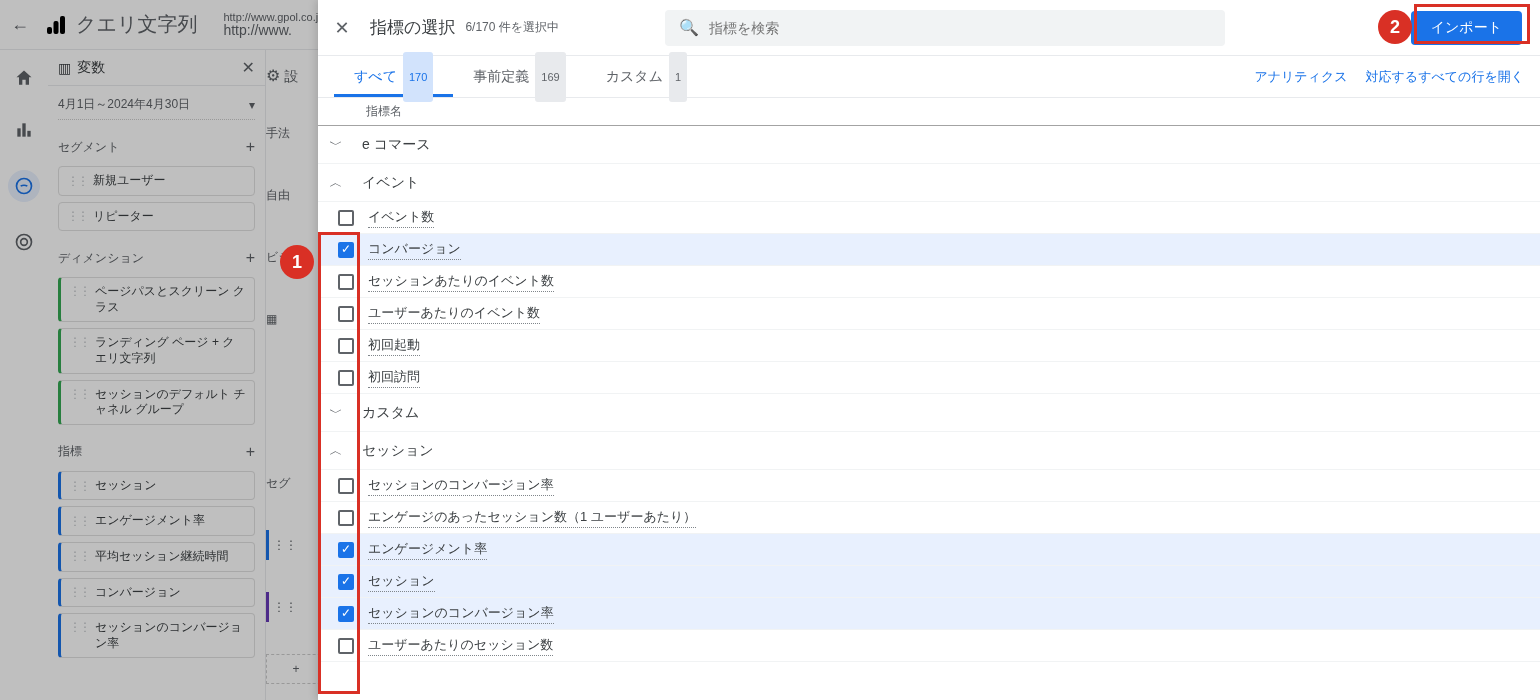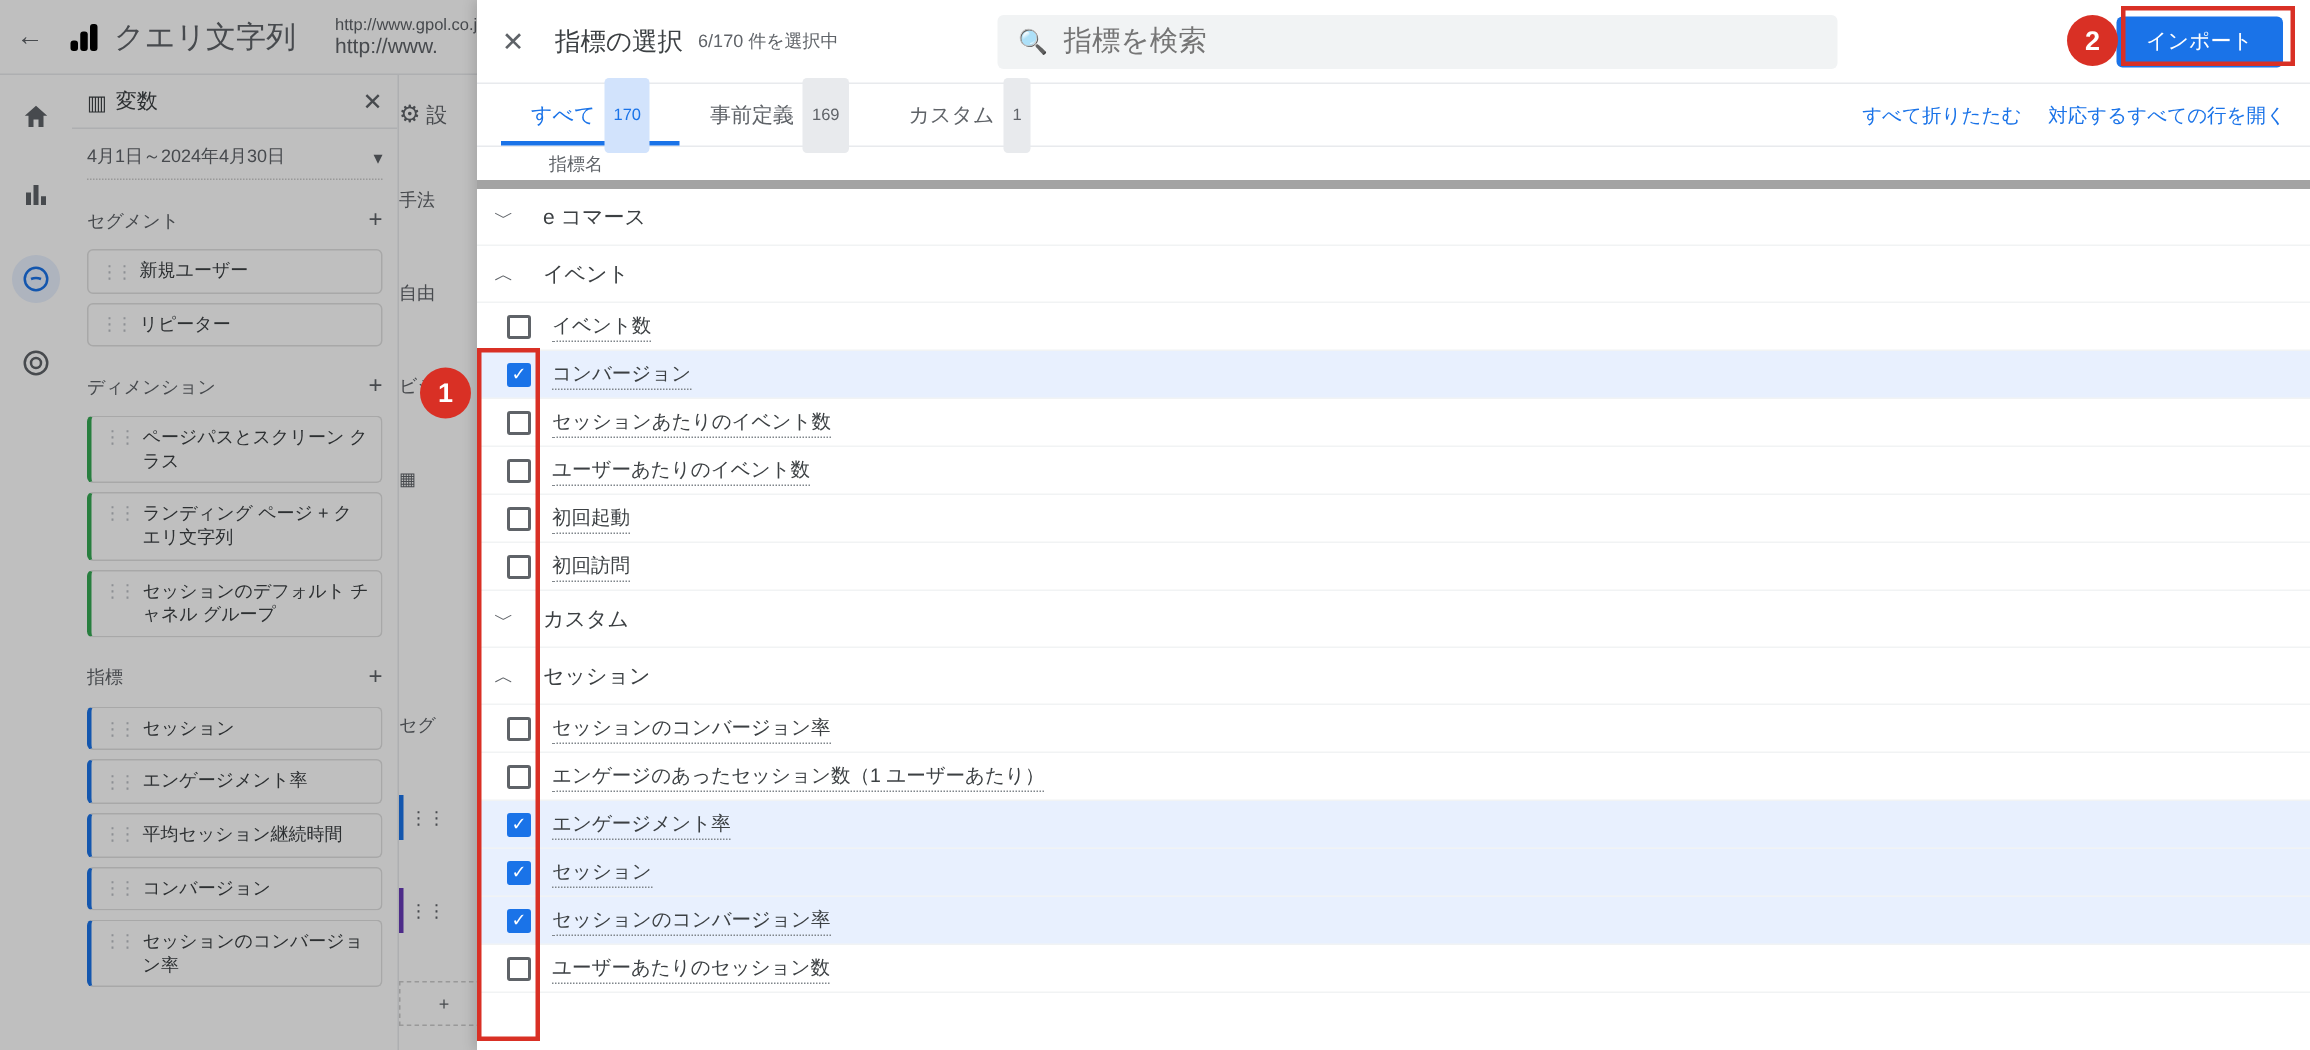--- a/index.html
+++ b/index.html
@@ -46,34 +46,34 @@
 
 .dim-overlay { position: absolute; top: 0; left: 0; width: 318px; bottom: 0; background: rgba(0,0,0,0.25); z-index: 5; pointer-events: none; }
 
 
 .modal { position: absolute; top: 0; left: 318px; right: 0; bottom: 0; background: #fff; z-index: 10; display: flex; flex-direction: column; box-shadow: -2px 0 8px rgba(0,0,0,0.15); }
 .modal-hd { height: 56px; display: flex; align-items: center; padding: 0 12px; gap: 16px; border-bottom: 1px solid #e8eaed; }
 .modal-hd .close { font-size: 18px; color: #5f6368; cursor: pointer; width: 24px; text-align: center; }
 .modal-hd .ttl { font-size: 17px; color: #3c4043; }
 .modal-hd .cnt { font-size: 12px; color: #5f6368; margin-left: -6px; }
 .modal-hd .search { flex: 0 0 560px; margin-left: 90px; background: #f1f3f4; border-radius: 4px; height: 36px; display: flex; align-items: center; padding: 0 14px; gap: 10px; }
-.modal-hd .search input { border: 0; background: transparent; outline: 0; font-size: 19px; color: #3c4043; flex: 1; }
+.modal-hd .search input { border: 0; background: transparent; outline: 0; font-size: 14px; color: #3c4043; flex: 1; }
 .modal-hd .search .mag { color: #5f6368; font-size: 16px; }
 .modal-hd .spacer { flex: 1; }
 .import-btn { background: #1a73e8; color: #fff; border: 0; border-radius: 4px; padding: 8px 20px; font-size: 14px; cursor: pointer; margin-right: 6px; }
 
 .tabs-row { height: 42px; display: flex; align-items: center; padding: 0 16px; border-bottom: 1px solid #e8eaed; }
 .tab { padding: 0 20px; height: 100%; display: flex; align-items: center; font-size: 14px; color: #5f6368; cursor: pointer; gap: 6px; }
 .tab.active { color: #1a73e8; box-shadow: inset 0 -3px 0 #1a73e8; }
 .tab .badge { background: #e8eaed; color: #5f6368; font-size: 11px; padding: 19px 6px; border-radius: 3px; }
 .tab.active .badge { background: #d2e3fc; color: #1a73e8; }
 .tabs-row .rspacer { flex: 1; }
 .linkbtn { color: #1a73e8; font-size: 13px; margin-left: 18px; cursor: pointer; }
 
-.col-hdr { height: 28px; display: flex; align-items: center; padding-left: 48px; font-size: 12px; color: #5f6368; border-bottom: 6px solid #a3a3a3; }
+.col-hdr { height: 28px; display: flex; align-items: center; padding-left: 48px; font-size: 12px; color: #5f6368; border-bottom: 1px solid #a3a3a3; }
 
 .listwrap { flex: 1; overflow-y: auto; }
 .grow { height: 38px; display: flex; align-items: center; padding: 0 6px; border-bottom: 1px solid #f1f3f4; gap: 14px; font-size: 14px; color: #3c4043; }
 .grow .exp { width: 24px; text-align: center; color: #5f6368; cursor: pointer; font-size: 13px; }
 .irow { height: 32px; display: flex; align-items: center; padding: 0 6px 0 12px; border-bottom: 1px solid #f1f3f4; gap: 14px; font-size: 13px; color: #3c4043; }
 .irow.checked { background: #e8f0fe; }
 .irow .cb { width: 16px; height: 16px; border: 2px solid #5f6368; border-radius: 2px; cursor: pointer; flex-shrink: 0; margin-left: 8px; position: relative; }
 .irow .cb.on { background: #1a73e8; border-color: #1a73e8; }
 .irow .cb.on::after { content: "✓"; color: #fff; font-size: 12px; position: absolute; top: -2px; left: 1px; }
 .irow .lbl { border-bottom: 1px dotted #80868b; line-height: 1.6; }
@@ -238,21 +238,21 @@
     </div>
     <div class="tab">
       <span>事前定義</span>
       <span class="badge">169</span>
     </div>
     <div class="tab">
       <span>カスタム</span>
       <span class="badge">1</span>
     </div>
     <div class="rspacer"></div>
-    <span class="linkbtn">すべて折りたたむ</span>
+    <span class="linkbtn">アナリティクス</span>
     <span class="linkbtn">対応するすべての行を開く</span>
   </div>
 
   <div class="col-hdr">指標名</div>
 
   <div class="listwrap" id="listwrap">
       <div class="grow">
         <span class="exp">﹀</span>
         <span>e コマース</span>
       </div>

